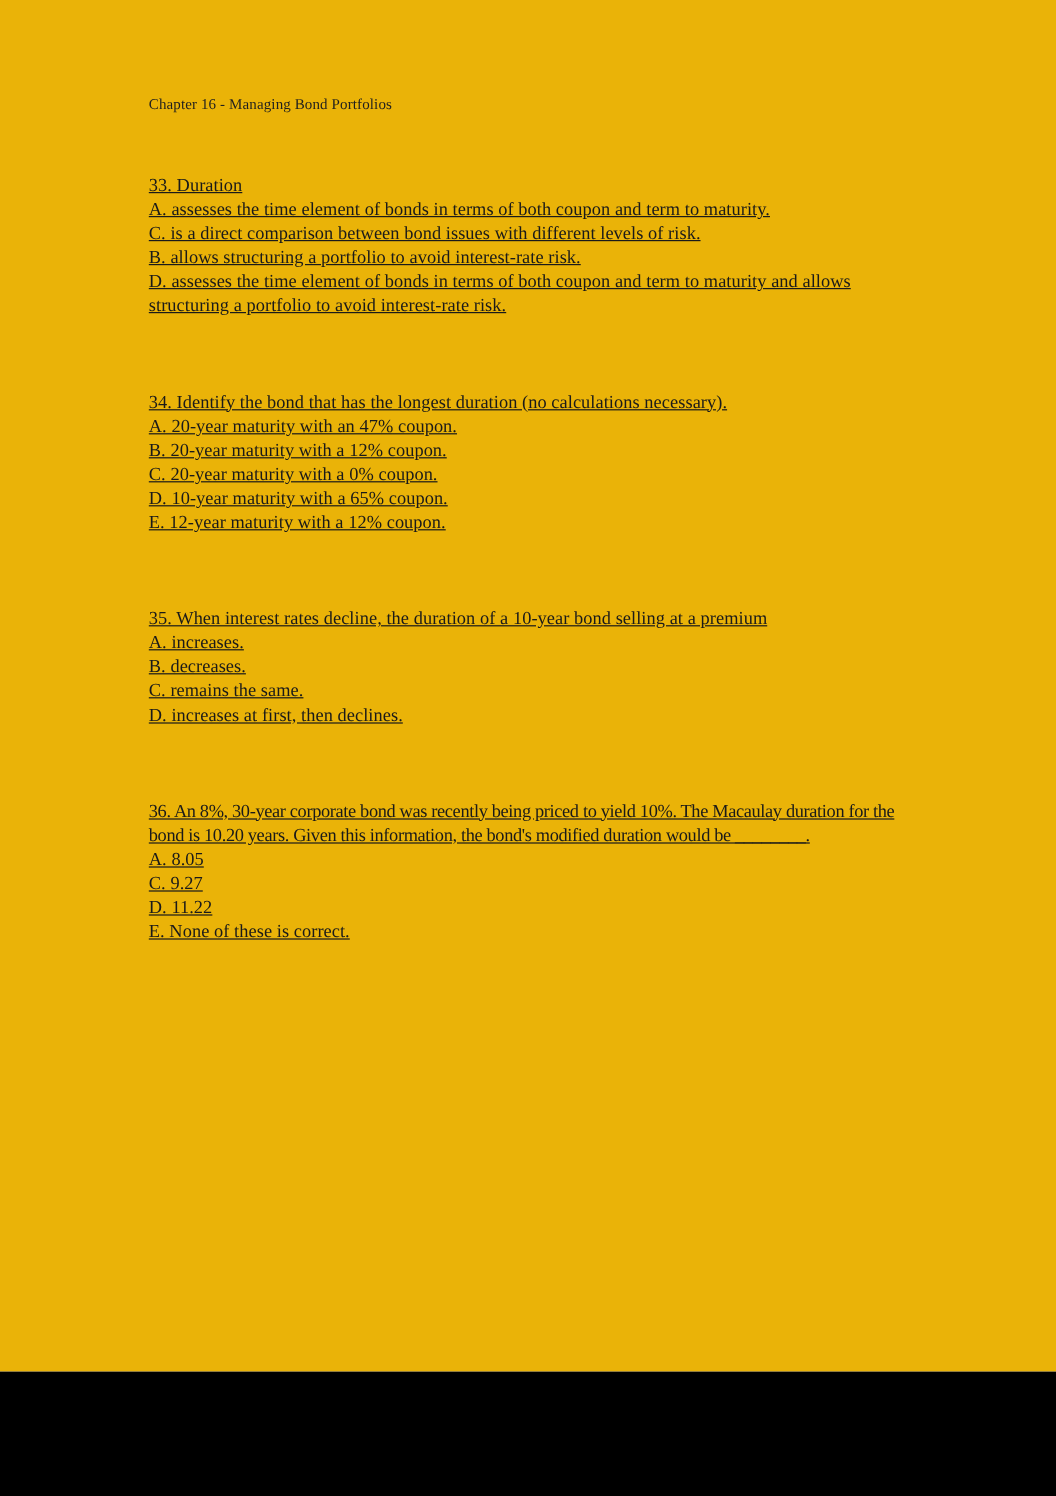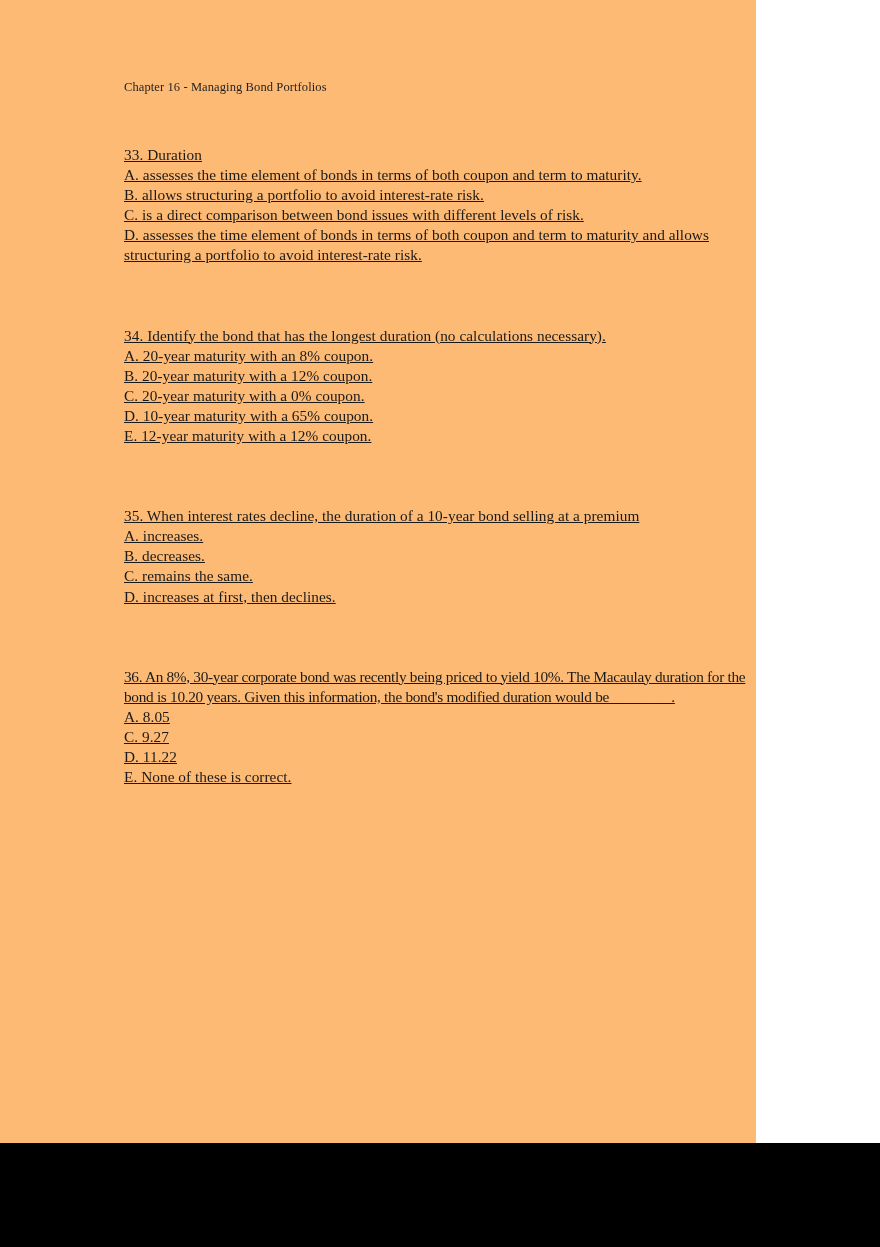--- a/index.html
+++ b/index.html
@@ -14,23 +14,23 @@
     overflow: hidden;
     font-family: "Liberation Serif", "DejaVu Serif", serif;
     color: #1a1a1a;
     -webkit-font-smoothing: antialiased;
   }
 
   .page {
     position: absolute;
     left: 0;
     top: 0;
-    width: 756px;
+    width: 880px;
     height: 1143px;
-    background: #fdba74;
+    background: #eab308;
   }
 
   .running-head {
     position: absolute;
     left: 124px;
     top: 79px;
     font-size: 12.5px;
     line-height: 16px;
     color: #1f1f1f;
     white-space: nowrap;
@@ -80,28 +80,28 @@
 
 <div class="page">
 
   <div class="running-head">Chapter 16 - Managing Bond Portfolios</div>
 
   <div class="content">
 
     <div class="qblock">
       <p class="stem">33. Duration</p>
       <p class="choice">A. assesses the time element of bonds in terms of both coupon and term to maturity.</p>
+      <p class="choice">C. is a direct comparison between bond issues with different levels of risk.</p>
       <p class="choice">B. allows structuring a portfolio to avoid interest-rate risk.</p>
-      <p class="choice">C. is a direct comparison between bond issues with different levels of risk.</p>
       <p class="choice">D. assesses the time element of bonds in terms of both coupon and term to maturity and allows structuring a portfolio to avoid interest-rate risk.</p>
     </div>
 
     <div class="qblock">
       <p class="stem">34. Identify the bond that has the longest duration (no calculations necessary).</p>
-      <p class="choice">A. 20-year maturity with an 8% coupon.</p>
+      <p class="choice">A. 20-year maturity with an 47% coupon.</p>
       <p class="choice">B. 20-year maturity with a 12% coupon.</p>
       <p class="choice">C. 20-year maturity with a 0% coupon.</p>
       <p class="choice">D. 10-year maturity with a 65% coupon.</p>
       <p class="choice">E. 12-year maturity with a 12% coupon.</p>
     </div>
 
     <div class="qblock">
       <p class="stem">35. When interest rates decline, the duration of a 10-year bond selling at a premium</p>
       <p class="choice">A. increases.</p>
       <p class="choice">B. decreases.</p>

